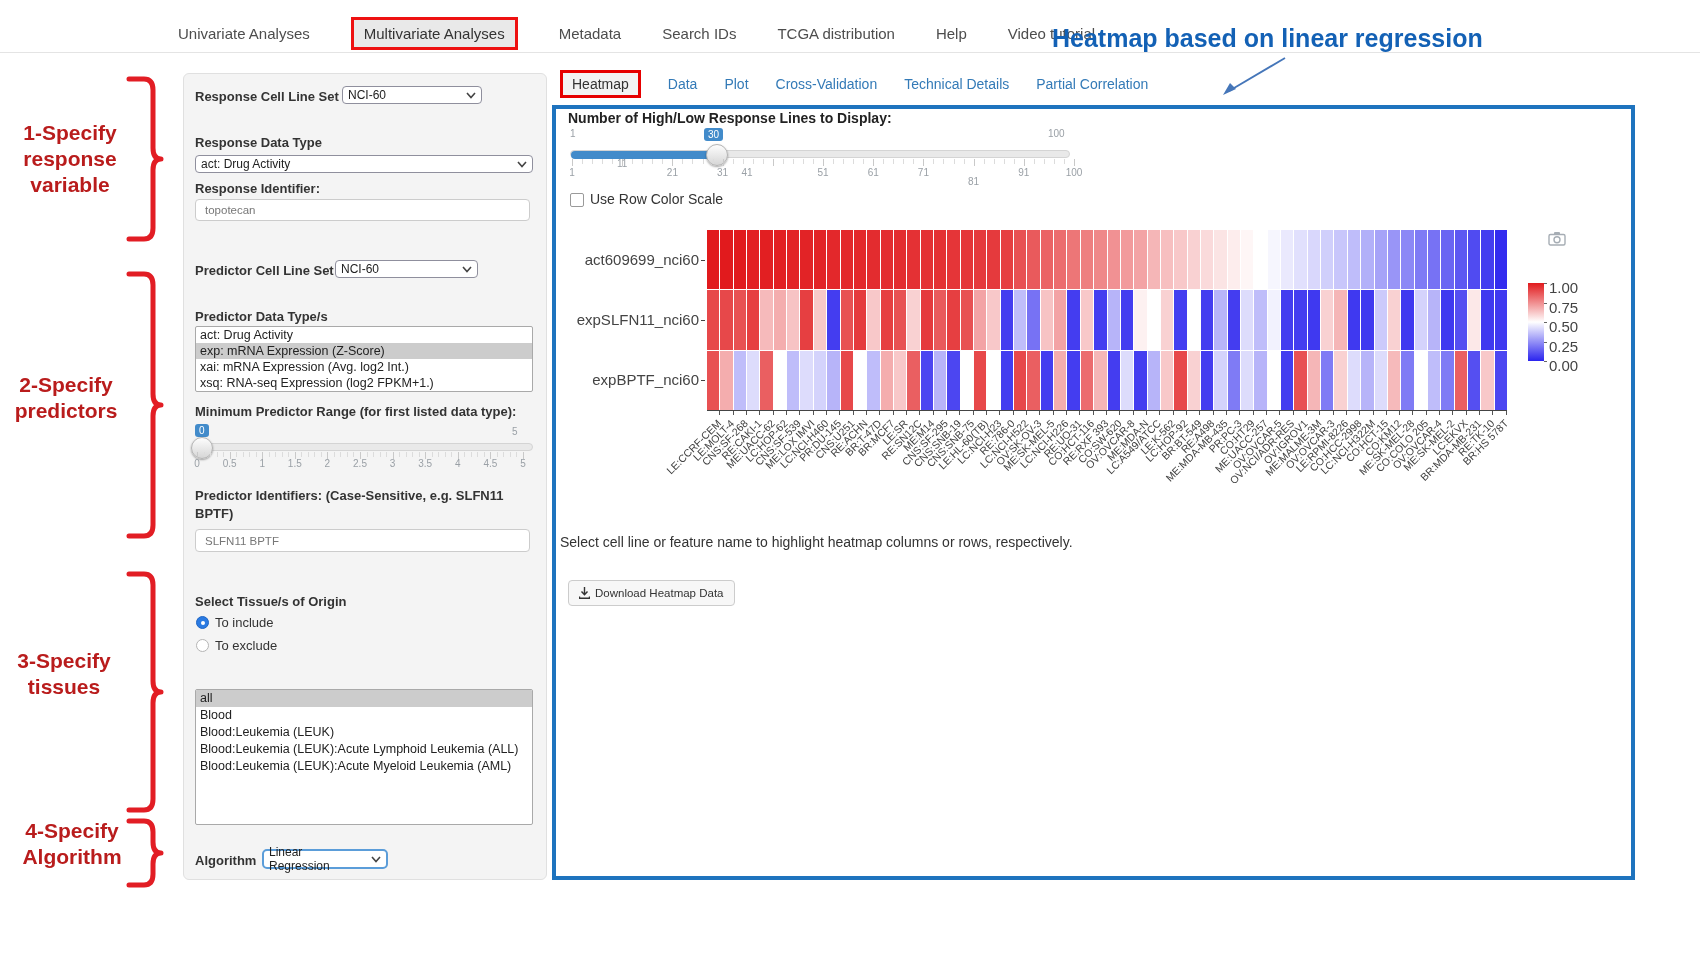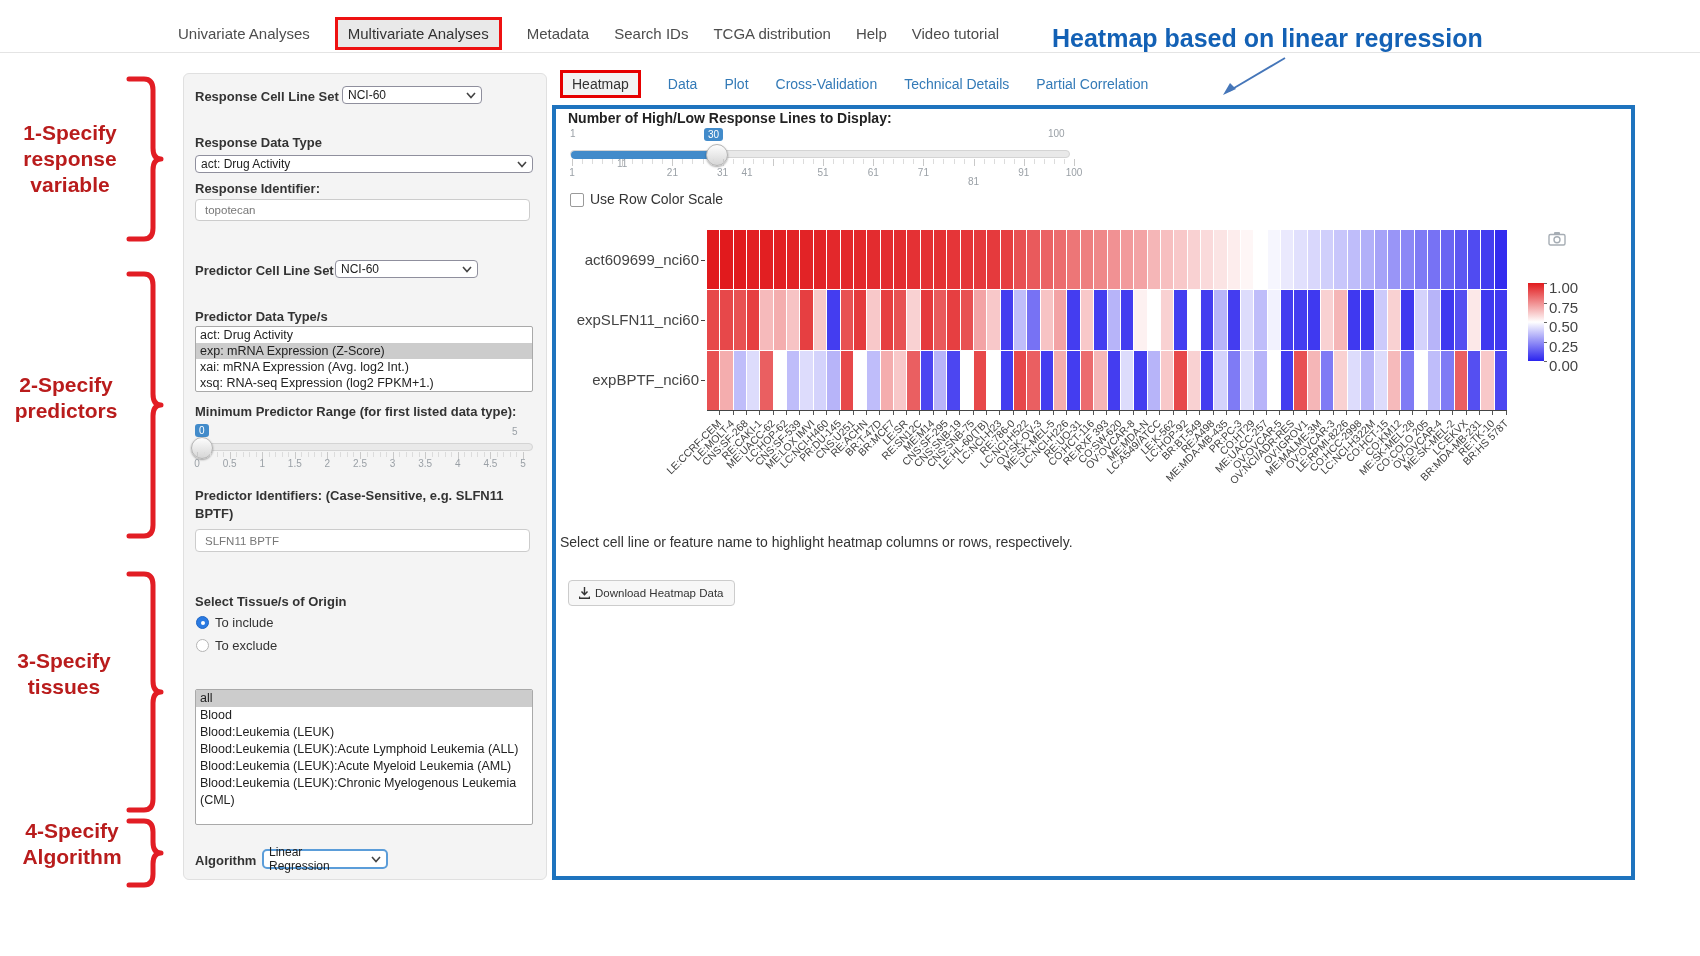--- a/index.html
+++ b/index.html
@@ -1,20 +1,20 @@
 <!DOCTYPE html>
 <html><head>
 <meta charset="utf-8">
 <style>
   html,body{margin:0;padding:0;}
   body{width:1700px;height:956px;position:relative;background:#fff;
        font-family:"Liberation Sans",sans-serif;overflow:hidden;}
   .abs{position:absolute;}
   
-  #nav{position:absolute;left:178px;top:14px;height:38px;display:flex;align-items:center;gap:25px;}
+  #nav{position:absolute;left:178px;top:14px;height:38px;display:flex;align-items:center;gap:41px;}
   #nav-underline{position:absolute;left:0;top:52px;width:1700px;height:1px;background:#e4e4e4;}
   .nav-item{font-size:15px;color:#4d4d4d;white-space:nowrap;cursor:pointer;}
   .nav-item.active{color:#333;background:#e9e9e9;border:3px solid #ee1111;padding:5px 10px;}
   
   .step-text{position:absolute;color:#b91c1c;font-weight:bold;font-size:21px;line-height:26px;text-align:center;}
   
   #blue-heading{position:absolute;left:1052px;top:24px;font-size:25px;font-weight:bold;color:#1361b5;white-space:nowrap;}
   
   #form-panel{position:absolute;left:183px;top:73px;width:362px;height:805px;background:#f4f4f4;
               border:1px solid #e0e0e0;border-radius:6px;}
@@ -202,21 +202,20 @@
 <div class="radio on" style="left:196px;top:616px"></div>
 <div class="rlabel" style="left:215px;top:615px">To include</div>
 <div class="radio off" style="left:196px;top:639px"></div>
 <div class="rlabel" style="left:215px;top:638px">To exclude</div>
 <div class="lbox" id="tissue-listbox" style="left:195px;top:689px;width:338px;height:136px;font-size:12.5px">
     <div class="opt sel-opt" style="line-height: 17px;">all</div>
     <div class="opt" style="line-height: 17px;">Blood</div>
     <div class="opt" style="line-height: 17px;">Blood:Leukemia (LEUK)</div>
     <div class="opt" style="line-height: 17px;">Blood:Leukemia (LEUK):Acute Lymphoid Leukemia (ALL)</div>
     <div class="opt" style="line-height: 17px;">Blood:Leukemia (LEUK):Acute Myeloid Leukemia (AML)</div>
-    <div class="opt" style="line-height: 17px;">Blood:Leukemia (LEUK):Chronic Myelogenous Leukemia (CML)</div>
   </div>
 
 <div class="flabel" style="left:195px;top:853px">Algorithm</div>
 <div class="sel" style="left:262px;top:849px;width:126px;height:20px;border:2px solid #5b9dd9;border-radius:5px">
   <span>Linear Regression</span>
   <span class="chev">
       <svg width="10" height="7" viewBox="0 0 10 7">
         <path d="M1,1 L5,5.5 L9,1" fill="none" stroke="#444" stroke-width="1.6"></path>
       </svg>
     </span>

